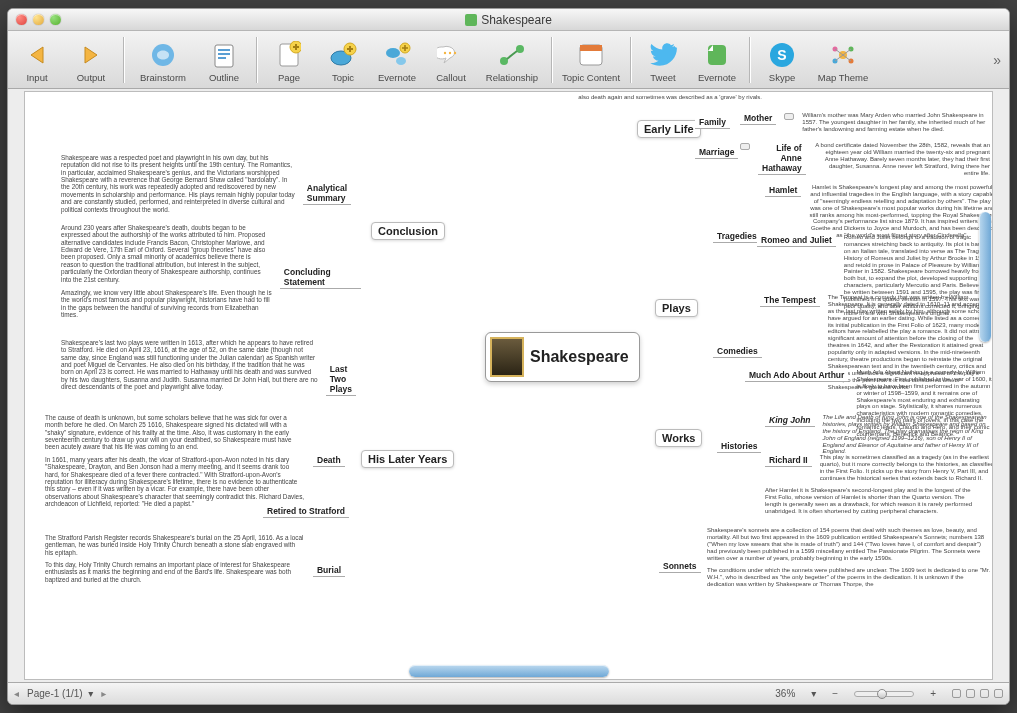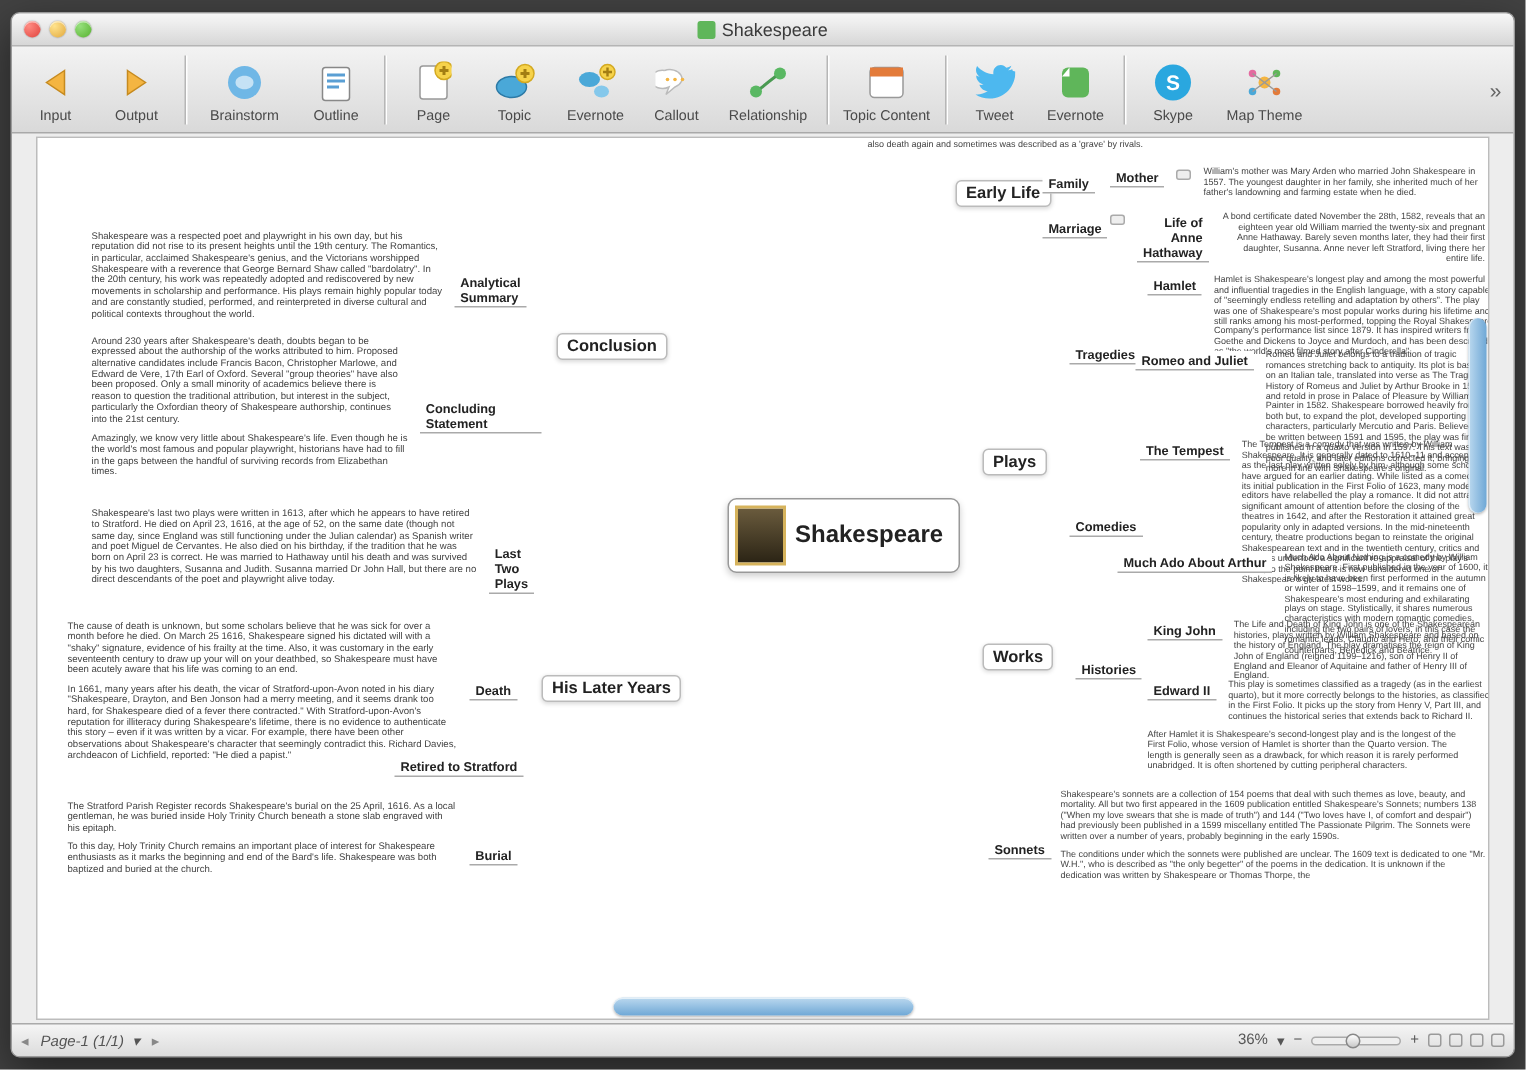--- a/index.html
+++ b/index.html
@@ -105,22 +105,22 @@
   .statusbar{
     height:22px;
     background: linear-gradient(#f5f5f5,#dcdcdc);
     border-top:1px solid #aaa;
     display:flex;
     align-items:center;
     padding: 0 6px;
     font-size:10px; color:#555;
     gap:8px;
   }
-  .sb-menu{ cursor:pointer;font-style:italic;}
-  .sb-zoom{ margin-left:auto; display:flex; align-items:center; gap:6px;}
+  .sb-menu{ cursor:pointer;}
+  .sb-zoom{ margin-left:auto; display:flex; align-items:center; gap:16px;}
   .slider{ width:60px;height:6px;border:1px solid #aaa;border-radius:3px;position:relative;background:#eee;}
   .slider .knob{ position:absolute;top:-3px;left:22px;width:10px;height:10px;border-radius:50%;background:linear-gradient(#fefefe,#c8c8c8);border:1px solid #888;}
   .sb-icons{ display:flex; gap:5px;}
   .sb-icons span{ width:9px;height:9px;border:1px solid #9a9a9a;border-radius:2px;}
   .hscroll{
     position:absolute; bottom:2px; left:50%; transform:translateX(-50%);
     width:200px; height:12px; border-radius:6px;
     background:linear-gradient(#bcd9ef,#6fa8d6);
     box-shadow:inset 0 1px 0 rgba(255,255,255,.6), 0 1px 2px rgba(0,0,0,.3);
   }
@@ -402,21 +402,21 @@
       <div class="cluster" style="top:48px;left:715px;width:250px;text-align:right;">
         <div class="row">
             <span class="pill"></span>
             <span class="node lvl2">Life of Anne Hathaway</span>
             <div class="note">A bond certificate dated November the 28th, 1582, reveals that an eighteen year old William married the twenty-six and pregnant Anne Hathaway. Barely seven months later, they had their first daughter, Susanna. Anne never left Stratford, living there her entire life.</div>
           </div>
       </div>
 
       <div class="node lvl1" style="position:absolute;top:207px;left:630px;">Plays</div>
       <span class="node lvl2" style="position:absolute;top:138px;left:688px">Tragedies</span>
-      <div class="cluster" style="top:90px;left:740px;width:230px;">
+      <div class="cluster" style="top:90px;left:740px;width:230px;text-align:center;">
         <div class="row">
             <span class="node lvl2">Hamlet</span>
             <div class="note">Hamlet is Shakespeare's longest play and among the most powerful and influential tragedies in the English language, with a story capable of "seemingly endless retelling and adaptation by others". The play was one of Shakespeare's most popular works during his lifetime and still ranks among his most-performed, topping the Royal Shakespeare Company's performance list since 1879. It has inspired writers from Goethe and Dickens to Joyce and Murdoch, and has been described as "the world's most filmed story after Cinderella".</div>
           </div>
       </div>
       <div class="cluster" style="top:140px;left:732px;width:235px;">
         <div class="row">
             <span class="node lvl2" style="white-space:nowrap">Romeo and Juliet</span>
             <div class="note" style="max-width:170px">Romeo and Juliet belongs to a tradition of tragic romances stretching back to antiquity. Its plot is based on an Italian tale, translated into verse as The Tragical History of Romeus and Juliet by Arthur Brooke in 1562 and retold in prose in Palace of Pleasure by William Painter in 1582. Shakespeare borrowed heavily from both but, to expand the plot, developed supporting characters, particularly Mercutio and Paris. Believed to be written between 1591 and 1595, the play was first published in a quarto version in 1597. This text was of poor quality, and later editions corrected it, bringing it more in line with Shakespeare's original.</div>
           </div>
@@ -430,29 +430,29 @@
       </div>
       <div class="cluster" style="top:275px;left:720px;width:250px;">
         <div class="row">
             <span class="node lvl2" style="white-space:nowrap">Much Ado About Arthur</span>
             <div class="note" style="max-width:155px">Much Ado About Nothing is a comedy by William Shakespeare. First published in the year of 1600, it is likely to have been first performed in the autumn or winter of 1598–1599, and it remains one of Shakespeare's most enduring and exhilarating plays on stage. Stylistically, it shares numerous characteristics with modern romantic comedies, including the two pairs of lovers, in this case the romantic leads, Claudio and Hero, and their comic counterparts, Benedick and Beatrice.</div>
           </div>
       </div>
 
       <div class="node lvl1" style="position:absolute;top:337px;left:630px;">Works</div>
       <span class="node lvl2" style="position:absolute;top:348px;left:692px">Histories</span>
-      <div class="cluster" style="top:320px;left:740px;width:230px;">
+      <div class="cluster" style="top:320px;left:740px;width:230px;font-style:italic;">
         <div class="row">
             <span class="node lvl2" style="white-space:nowrap">King John</span>
             <div class="note" style="max-width:175px">The Life and Death of King John is one of the Shakespearean histories, plays written by William Shakespeare and based on the history of England. The play dramatises the reign of King John of England (reigned 1199–1216), son of Henry II of England and Eleanor of Aquitaine and father of Henry III of England.</div>
           </div>
       </div>
       <div class="cluster" style="top:360px;left:740px;width:230px;">
         <div class="row">
-            <span class="node lvl2" style="white-space:nowrap">Edward II</span>
+            <span class="node lvl2" style="white-space:nowrap">Richard II</span>
             <div class="note" style="max-width:175px">This play is sometimes classified as a tragedy (as in the earliest quarto), but it more correctly belongs to the histories, as classified in the First Folio. It picks up the story from Henry V, Part III, and continues the historical series that extends back to Richard II.</div>
           </div>
       </div>
       <div class="cluster" style="top:395px;left:740px;width:230px;">
         <div class="note">After Hamlet it is Shakespeare's second-longest play and is the longest of the First Folio, whose version of Hamlet is shorter than the Quarto version. The length is generally seen as a drawback, for which reason it is rarely performed unabridged. It is often shortened by cutting peripheral characters.</div>
       </div>
       <span class="node lvl2" style="position:absolute;top:468px;left:634px">Sonnets</span>
       <div class="cluster" style="top:435px;left:682px;width:290px;">
         <div class="note" style="max-width:285px">Shakespeare's sonnets are a collection of 154 poems that deal with such themes as love, beauty, and mortality. All but two first appeared in the 1609 publication entitled Shakespeare's Sonnets; numbers 138 ("When my love swears that she is made of truth") and 144 ("Two loves have I, of comfort and despair") had previously been published in a 1599 miscellany entitled The Passionate Pilgrim. The Sonnets were written over a number of years, probably beginning in the early 1590s.</div>
         <div class="note" style="max-width:285px;margin-top:6px">The conditions under which the sonnets were published are unclear. The 1609 text is dedicated to one "Mr. W.H.", who is described as "the only begetter" of the poems in the dedication. It is unknown if the dedication was written by Shakespeare or Thomas Thorpe, the</div>

